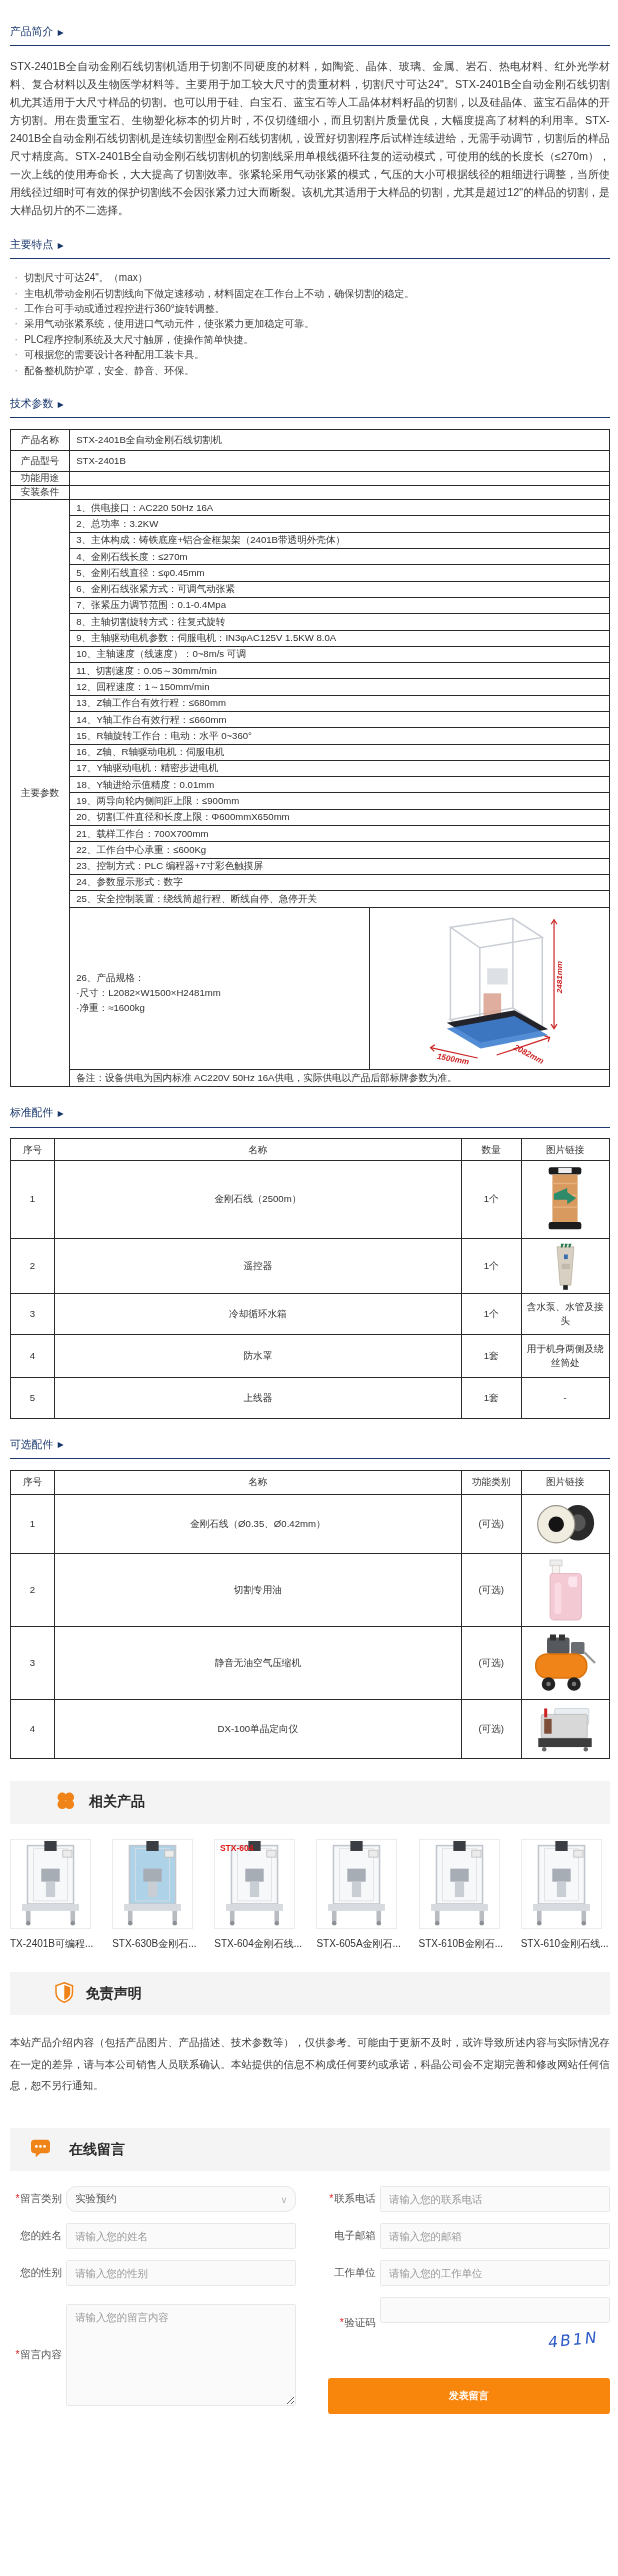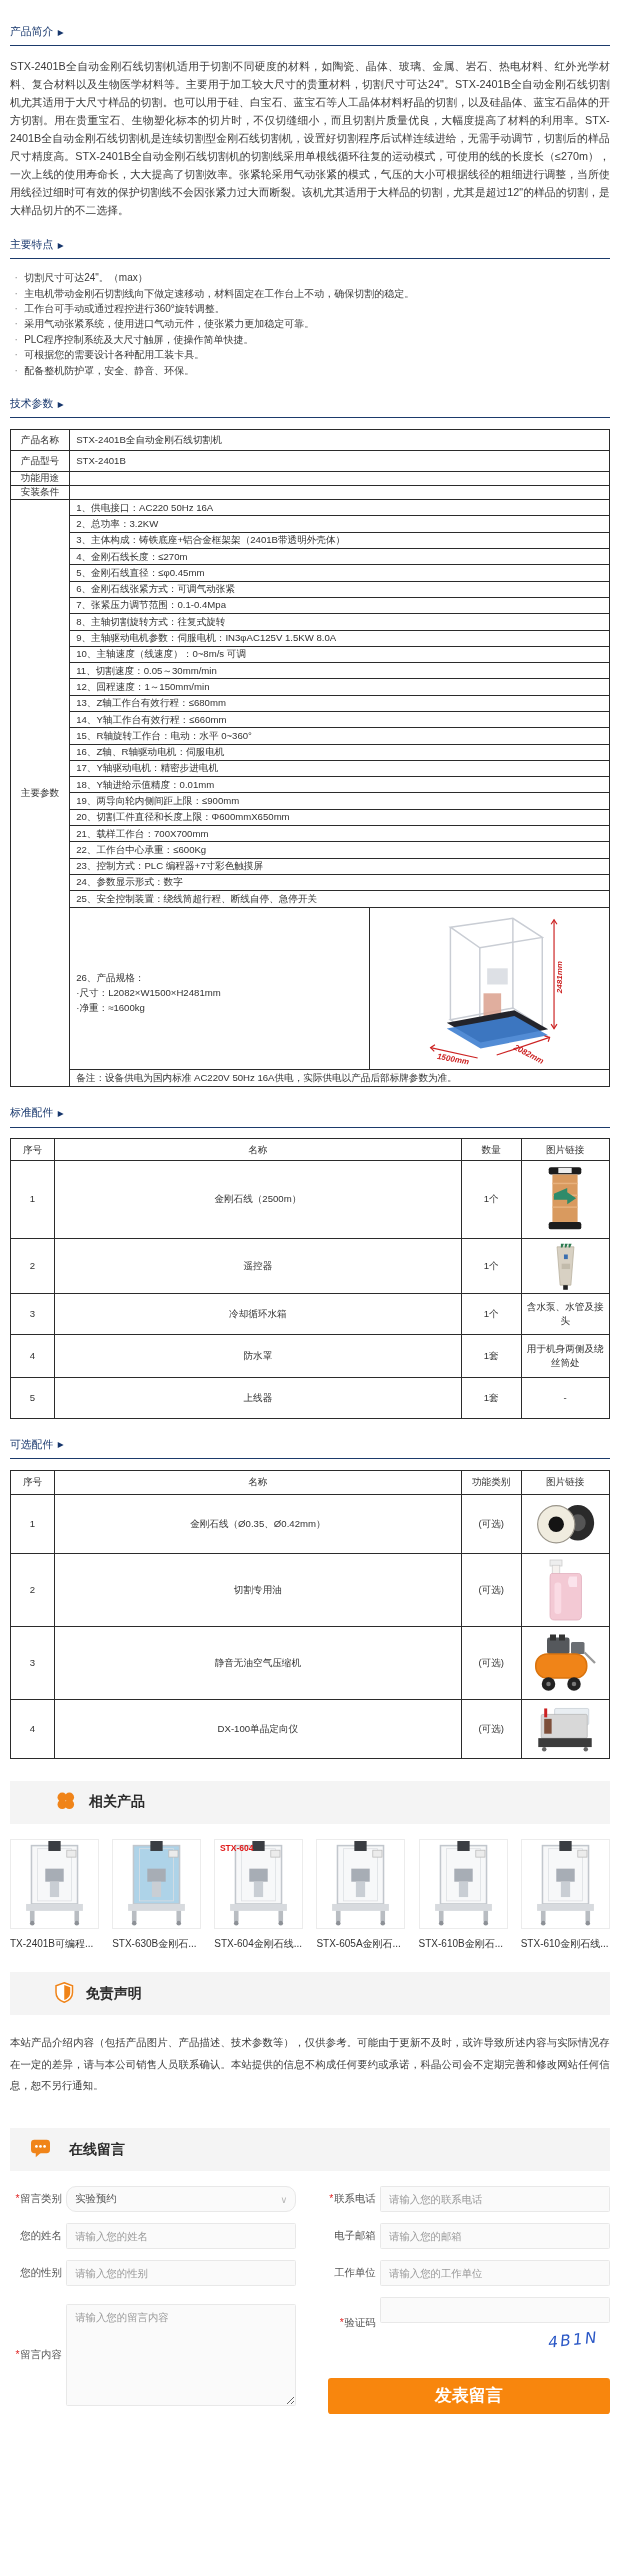--- a/index.html
+++ b/index.html
@@ -52,21 +52,21 @@
 
   
   .banner { background:#f4f4f4; height:43px; display:flex; align-items:center; gap:12.3px;
             padding-left:45px; margin-top:21.6px; }
   .banner.msg { padding-left:20px; margin-top:31px;gap:18px; }
   .banner-title { font-size:14px; font-weight:bold; color:#2b2b2b; }
 
   
   .cards { display:flex; justify-content:space-between; margin-top:15.4px; }
   .card { width:89px; cursor:pointer; }
-  .card-img { width:89px; height:90px; border:0.8px solid #ececec; background:#fff; position:relative;
+  .card-img { width:81px; height:90px; border:0.8px solid #ececec; background:#fff; position:relative;
               display:flex; align-items:center; justify-content:center; overflow:hidden; }
   .card-tag { position:absolute; top:3.1px; left:4.6px; color:#e01818; font-size:8.5px; font-weight:bold; }
   .card-name { font-size:10px; color:#333; margin-top:7.7px; white-space:nowrap; overflow:hidden; }
   .card:nth-child(2) .m-body { fill:#aed3e8; }
 
   .disc-text { font-size:10.4px; line-height:21.6px; color:#3a3a3a; margin-top:17px; text-align:justify; }
 
   
   .form { margin-top:15.4px; padding-left:3.9px; }
   .form-row { display:flex; justify-content:space-between; margin-bottom:10.8px; }
@@ -85,21 +85,21 @@
   .fselect .chev { color:#b5b5b5; font-size:9.3px; }
   .ftextarea { flex:1; height:102px; background:#fafafa; border:0.8px solid #e8e8e8; border-radius:1.5px;
                font-size:10.4px; color:#333; padding:6.2px 7.7px; outline:none; resize:both;
                font-family:"Liberation Sans","DejaVu Sans",sans-serif; }
   .fcol { display:flex; flex-direction:column; width:282px; }
   .captcha-input { width:177px; flex:none; }
   .captcha-img { align-self:flex-end; margin:7.7px 10.8px 0 0; color:#2a57c6; font-size:15.4px;
                  font-style:italic; letter-spacing:2.3px; transform:rotate(-6deg); cursor:pointer;
                  font-family:"DejaVu Sans",sans-serif; }
   .submit-btn { margin-top:29px; width:100%; height:36px; background:#f8860d; color:#fff; border:none;
-                border-radius:3.1px; font-size:17px; font-weight:bold; cursor:pointer;
+                border-radius:3.1px; font-size:10px; font-weight:bold; cursor:pointer;
                 font-family:"Liberation Sans","DejaVu Sans",sans-serif; }
 </style>
 </head>
 <body>
 
 <div class="page">
 
   <div class="sec-title">
     <span>产品简介</span>
     <span class="arrow">▶</span>

